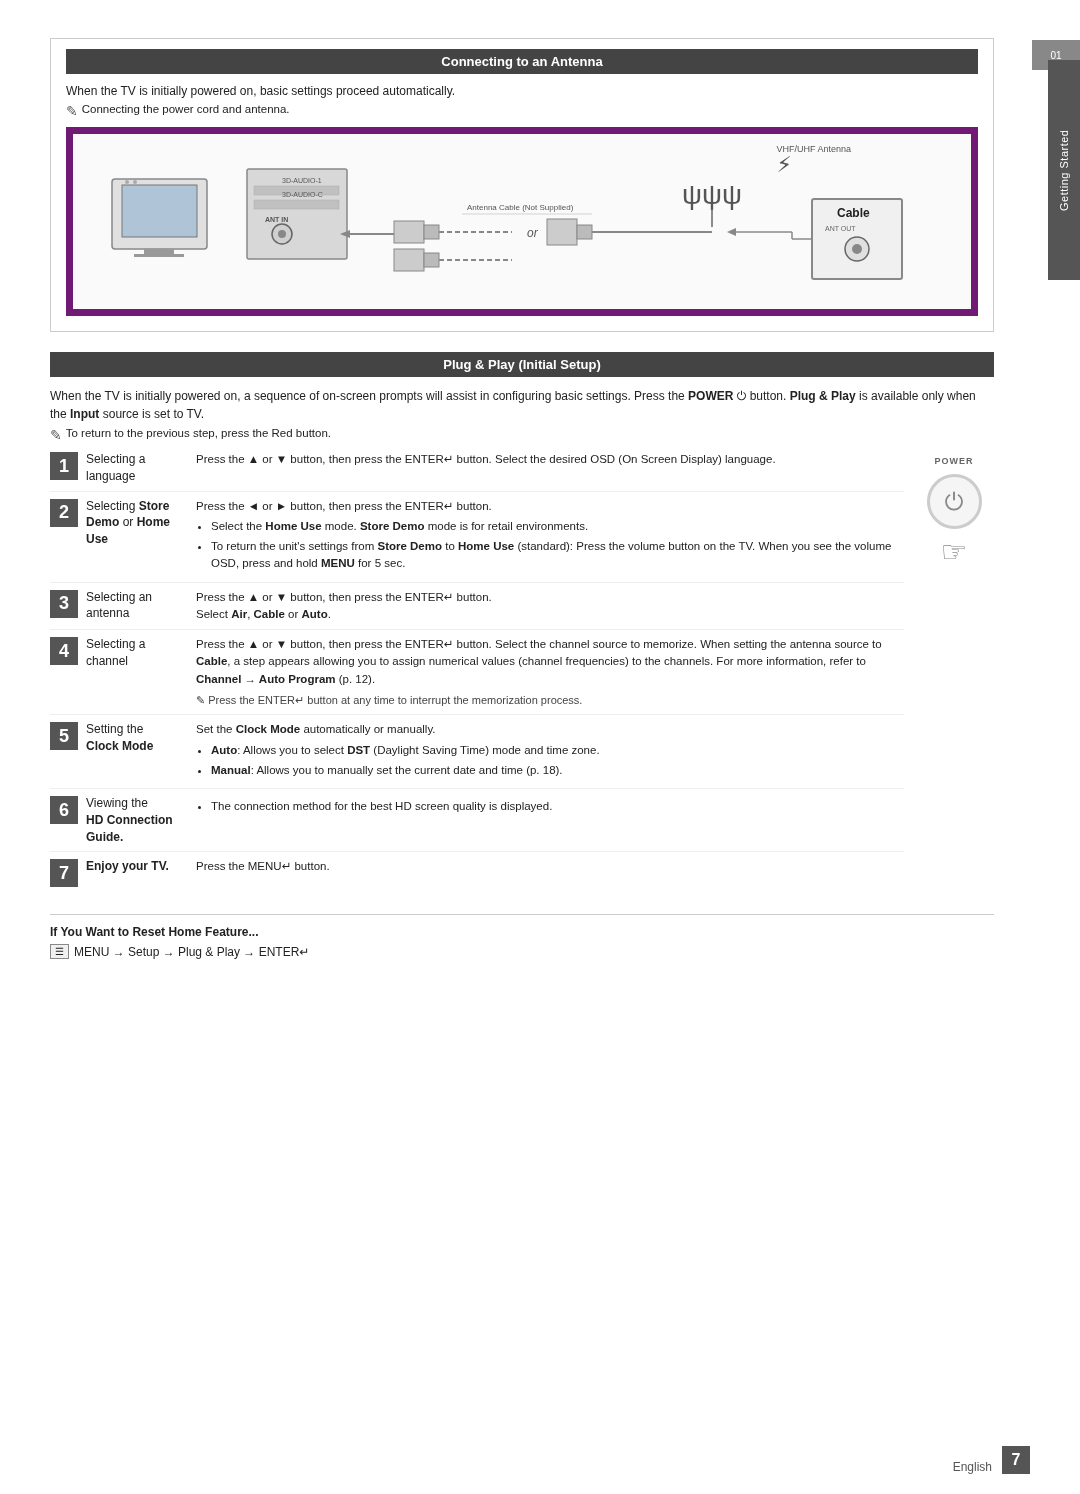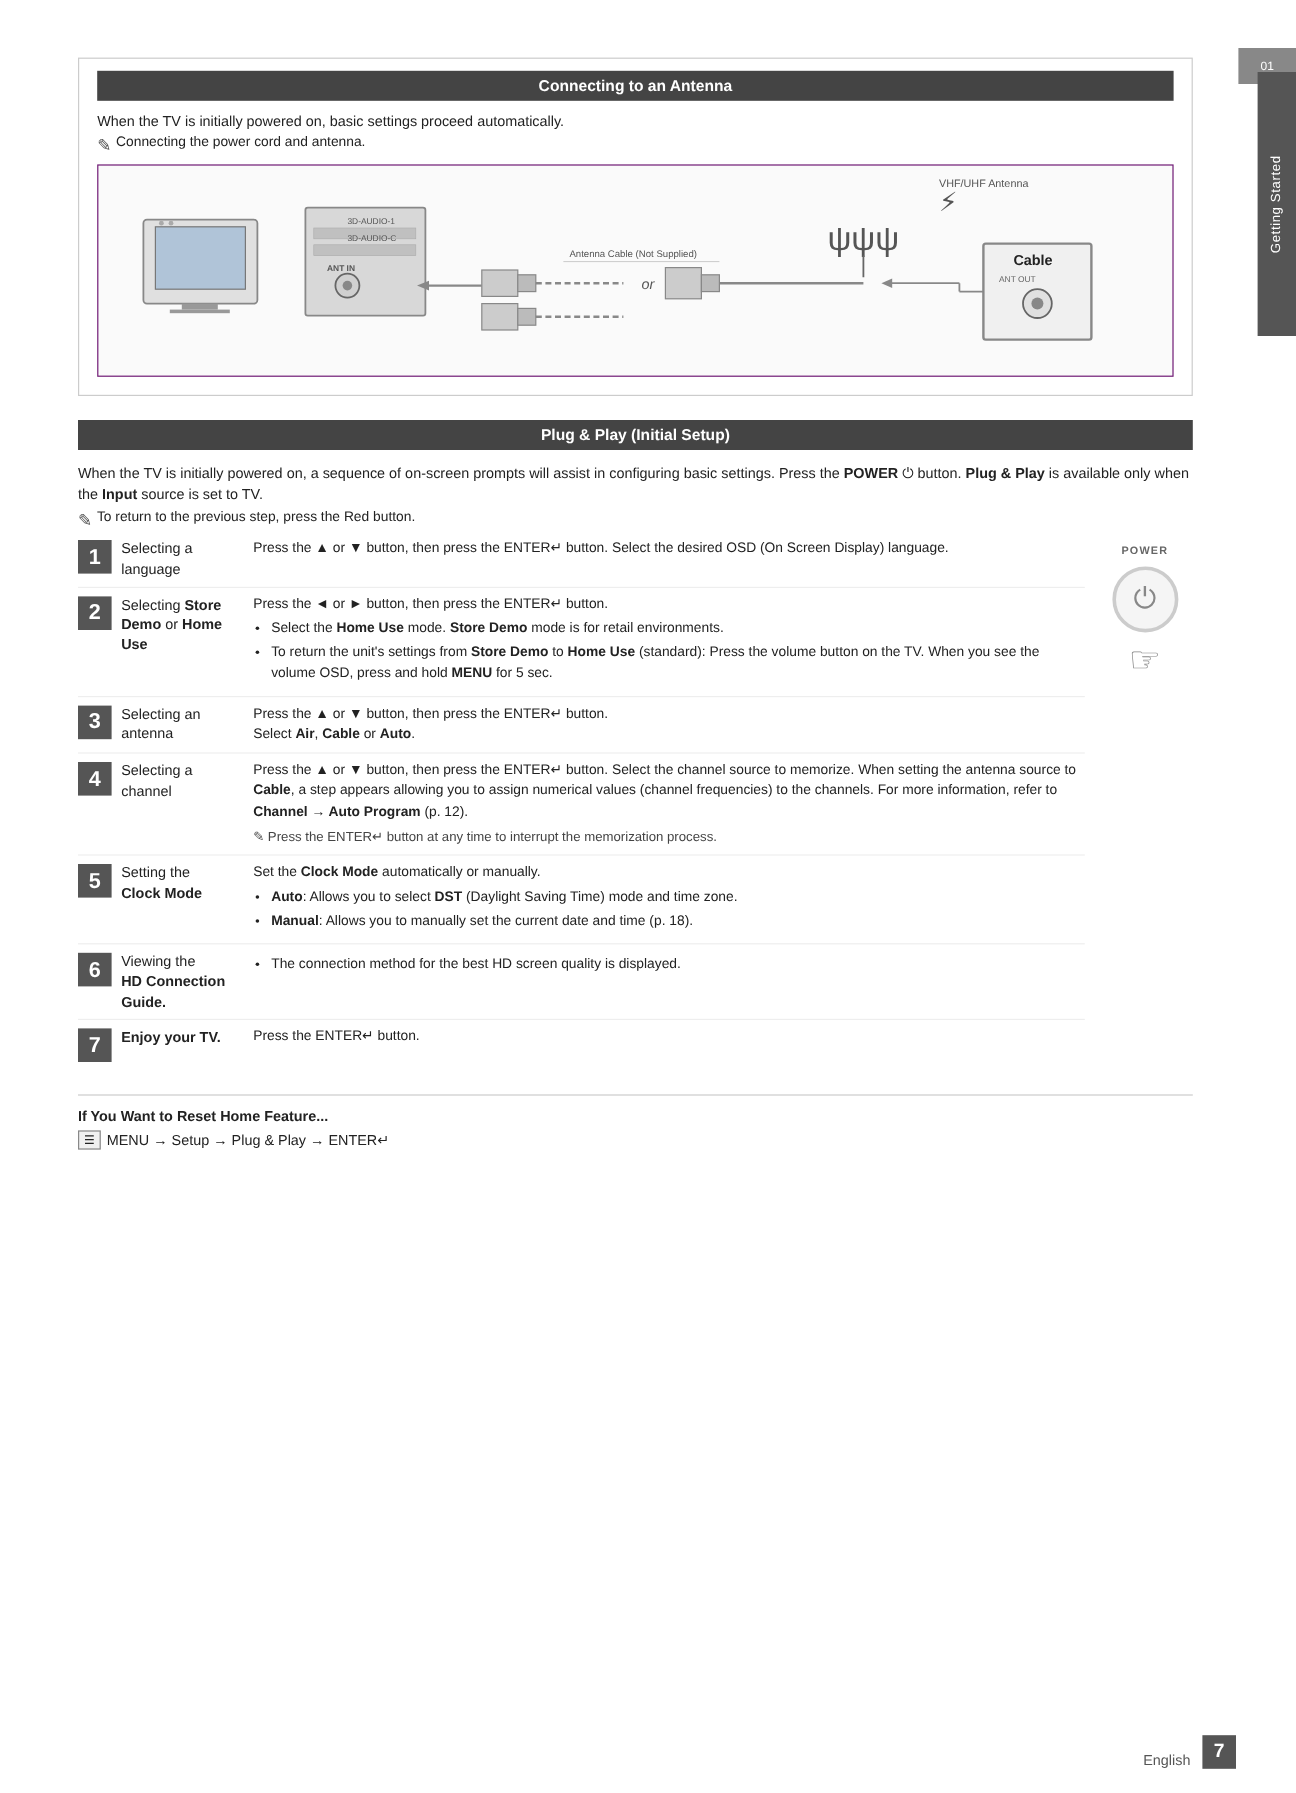--- a/index.html
+++ b/index.html
@@ -43,23 +43,22 @@
       padding: 5px 4px;
       text-align: center;
       height: 30px;
       display: flex;
       align-items: center;
       justify-content: center;
     }
 
     
     .main-content {
-      padding: 48px 50px 30px 50px;
+      padding: 38px 50px 30px 50px;
       margin-right: 36px;
-      margin-left: 15px;
     }
 
     
     .section-header {
       background: #444;
       color: #fff;
       text-align: center;
       padding: 5px 0;
       font-size: 13px;
       font-weight: bold;
@@ -84,21 +83,21 @@
       gap: 4px;
     }
     .note-icon {
       font-size: 14px;
       color: #555;
       flex-shrink: 0;
     }
 
     
     .antenna-diagram {
-      border: 1px solid #701a75;
+      border: 7px solid #701a75;
       background: #fafafa;
       padding: 15px;
       display: flex;
       align-items: center;
       justify-content: center;
       min-height: 140px;
       margin-top: 8px;
       position: relative;
     }
 
@@ -484,21 +483,21 @@
         </div>
 
         <div class="step-row">
           <div class="step-num">
             <span>7</span>
           </div>
           <div class="step-label">
             <strong>Enjoy your TV.</strong>
           </div>
           <div class="step-desc">
-            <span>Press the ENTER↵ button.</span>
+            <span>Press the MENU↵ button.</span>
           </div>
         </div>
 
       </div>
 
       <div class="steps-right">
         <div class="power-label">
           <span>POWER</span>
         </div>
         <div class="power-icon">

